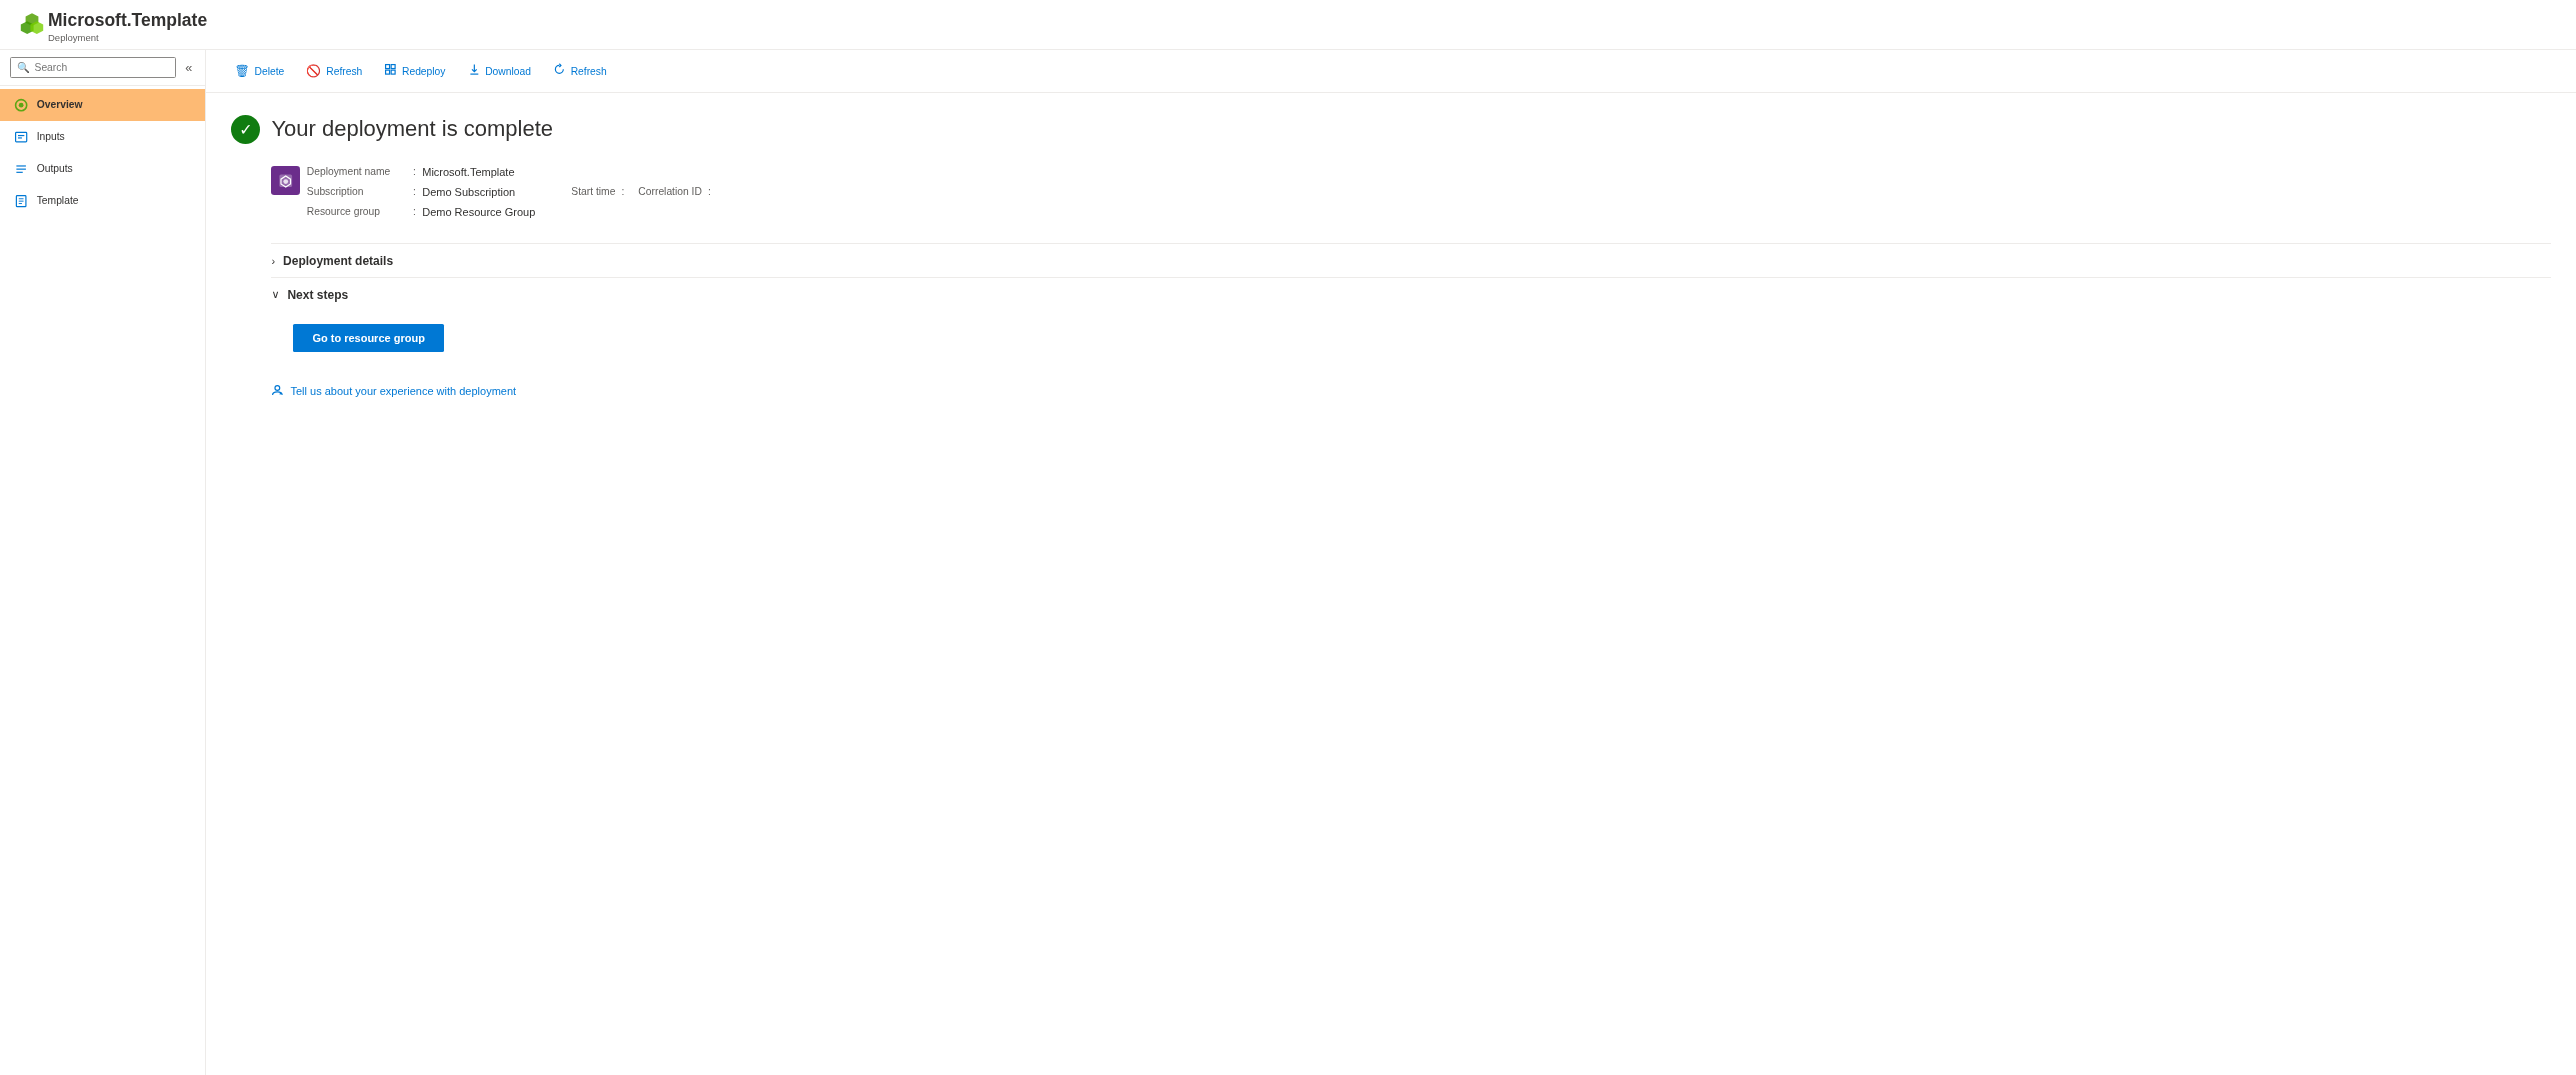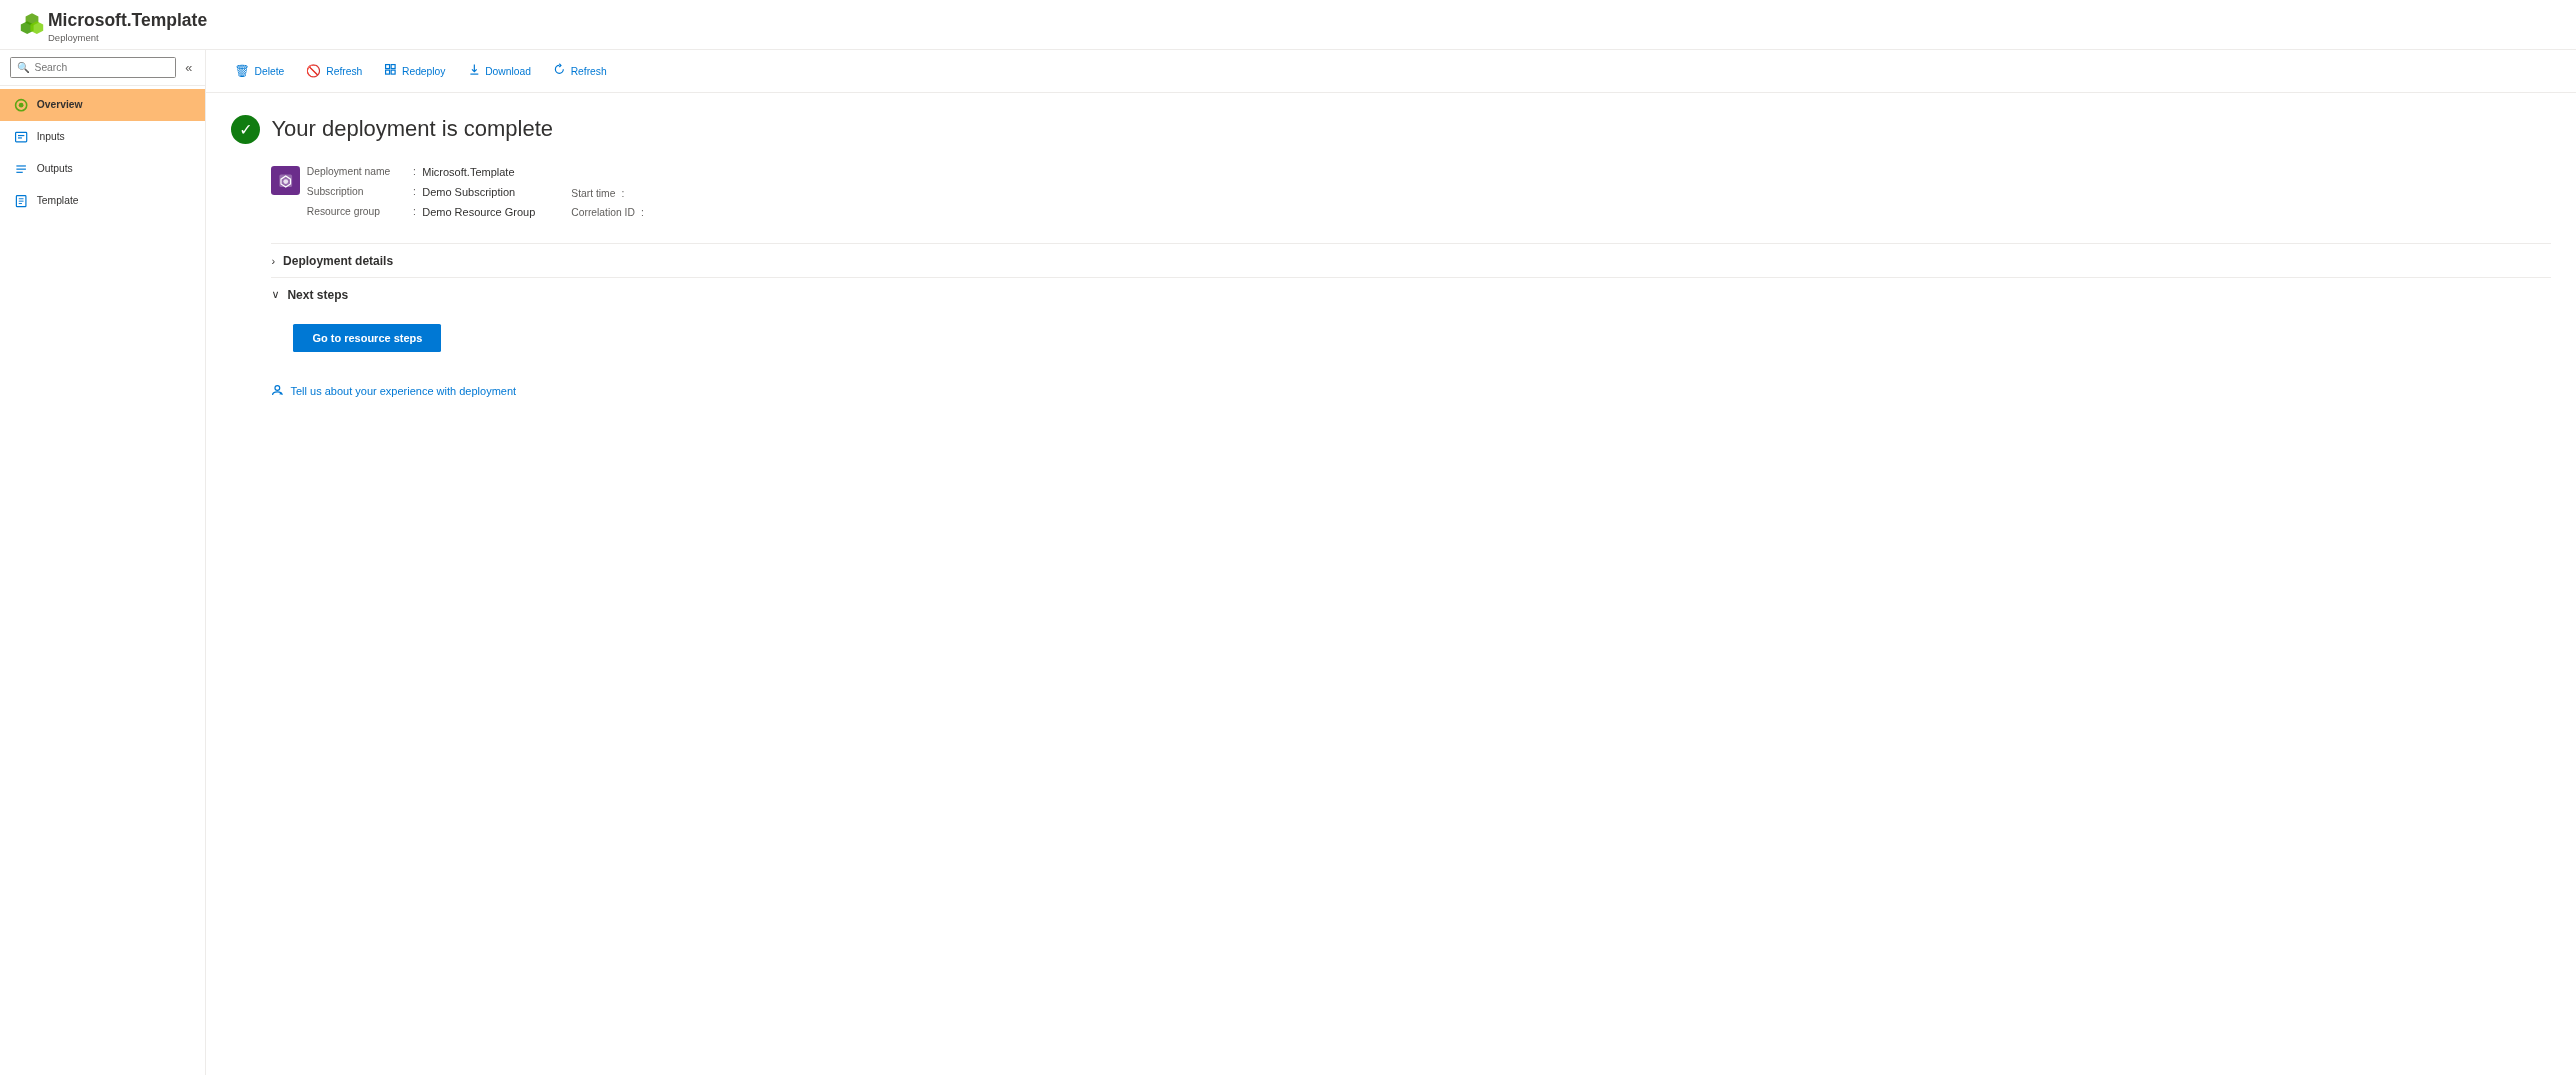--- a/index.html
+++ b/index.html
@@ -46,21 +46,21 @@
 
     .deployment-info { display: flex; gap: 36px; margin-left: 40px; margin-bottom: 25.4px; }
     .info-row { display: flex; align-items: flex-start; gap: 6.4px; }
     .info-icon { width: 29px; height: 29px; background: #6b2d8b; border-radius: 3.2px; display: flex; align-items: center; justify-content: center; color: white; font-size: 14.3px; flex-shrink: 0; }
     .info-details { display: flex; flex-direction: column; gap: 8px; }
     .info-detail-row { display: flex; align-items: center; gap: 3.2px; font-size: 10.3px; }
     .info-label { color: #605e5c; min-width: 103px; }
     .info-colon { color: #605e5c; margin-right: 3.2px; }
     .info-value { color: #323130; font-size: 11px; }
 
-    .right-info { display: flex; flex-direction: column; gap: 8px; justify-content: flex-end; }
+    .right-info { display: flex; flex-direction: row; gap: 8px; justify-content: flex-end; }
     .right-info-row { display: flex; align-items: center; gap: 3.2px; font-size: 10.3px; color: #605e5c; }
 
     .section { margin-bottom: 16px; margin-left: 40px; }
     .section-header { display: flex; align-items: center; gap: 8px; padding: 9.5px 0; cursor: pointer; border-top: 0.8px solid #edebe9; }
     .section-chevron { font-size: 11px; color: #323130; }
     .section-title { font-size: 12px; font-weight: 600; color: #323130; }
 
     .next-steps-content { padding: 12.7px 0 6.4px 22px; }
     .goto-btn { background: #0078d4; color: white; border: none; padding: 8px 19px; font-size: 11px; font-weight: 600; cursor: pointer; border-radius: 1.6px; }
 
@@ -244,21 +244,21 @@
           <div class="section-header">
             <span class="section-chevron">›</span>
             <span class="section-title">Deployment details</span>
           </div>
 
           <div class="section-header">
             <span class="section-chevron">∨</span>
             <span class="section-title">Next steps</span>
           </div>
           <div class="next-steps-content">
-            <button class="goto-btn">Go to resource steps</button>
+            <button class="goto-btn">Go to resource group</button>
           </div>
         </div>
 
         <div class="feedback-section">
           <a class="feedback-link" href="#">
             <span class="feedback-icon">
               <svg width="12.7" height="12.7" viewBox="0 0 16 16" fill="none">
                 <circle cx="8" cy="5" r="3" stroke="#0078d4" stroke-width="1.5"></circle>
                 <path d="M2 14 C2 11 5 10 8 10 C11 10 14 11 14 14" stroke="#0078d4" stroke-width="1.5" fill="none"></path>
                 <line x1="11" y1="13" x2="13" y2="11" stroke="#0078d4" stroke-width="1.5"></line>

